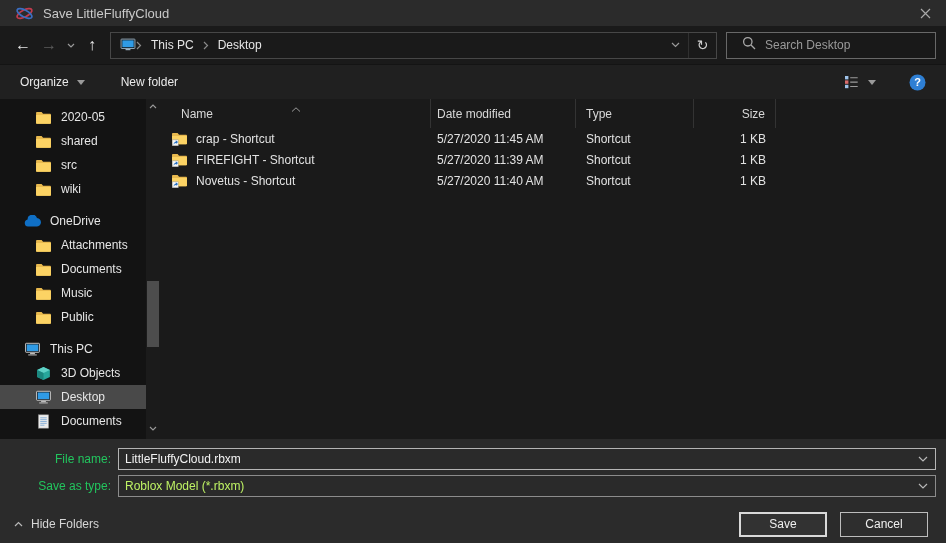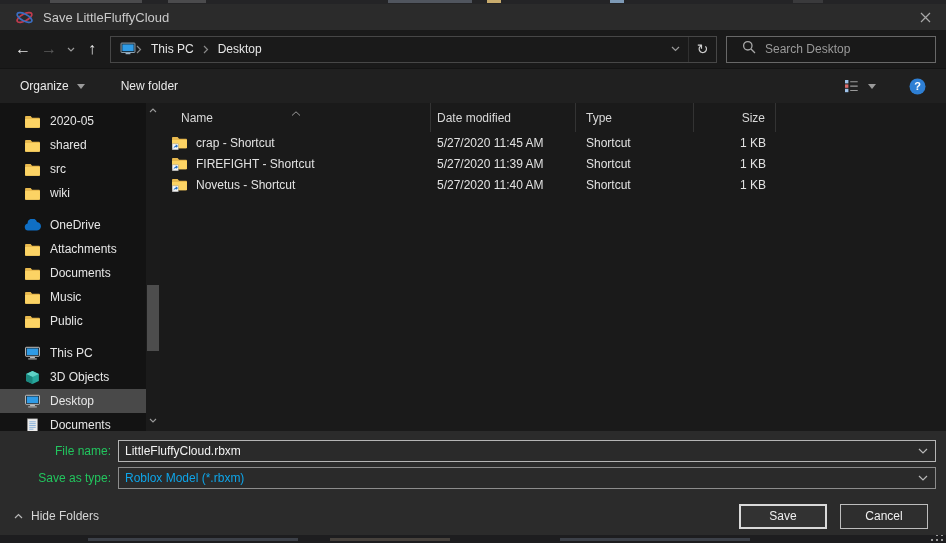--- a/index.html
+++ b/index.html
@@ -1,18 +1,18 @@
 <!DOCTYPE html>
 <html><head>
 <meta charset="utf-8">
 <style>
   *{box-sizing:border-box;margin:0;padding:0}
   html,body{width:946px;height:543px;overflow:hidden}
   body{font-family:"Liberation Sans",sans-serif;background:#1a1a1a;color:#e6e6e6}
-  .screen{position:relative;width:946px;height:543px;display:flex;flex-direction:column}
+  .screen{position:relative;width:946px;height:543px;display:flex;}
 
   
   .bg-top{height:4px;background:#242426;position:relative;overflow:hidden;flex:0 0 auto}
   .bg-top i{position:absolute;top:0;height:3px;background:#4b4b4d}
   .bg-top i:nth-child(1){left:50px;width:92px}
   .bg-top i:nth-child(2){left:168px;width:38px}
   .bg-top i:nth-child(3){left:388px;width:84px;background:#50555e}
   .bg-top i:nth-child(4){left:487px;width:14px;background:#c8ab6d}
   .bg-top i:nth-child(5){left:610px;width:14px;background:#7d99b5}
   .bg-top i:nth-child(6){left:793px;width:30px;background:#3a3a3c}
@@ -53,21 +53,21 @@
   .tb-new{margin-left:16px}
   .tb-right{margin-left:auto;display:flex;align-items:center}
   .view-btn{display:flex;align-items:center;gap:9px;padding:3px 7px}
   .help-btn{margin-left:26px;margin-right:10px;display:flex}
 
   
   .main{flex:1;display:flex;background:#1a1a1a;overflow:hidden;min-height:0}
   .sidebar{width:160px;flex:0 0 auto;background:#131313;position:relative;padding-top:6px;overflow:hidden}
   .side-item{height:24px;display:flex;align-items:center;gap:9px;font-size:12px;color:#e6e6e6;padding-right:18px;white-space:nowrap}
   .lvl1{padding-left:24px}
-  .lvl2{padding-left:24px}
+  .lvl2{padding-left:35px}
   .side-item.sel{background:#494949}
   .side-item.grp{margin-top:8px}
   .ic{width:17px;display:flex;justify-content:center;flex:0 0 auto}
   .sb{position:absolute;top:0;right:0;width:14px;height:100%;background:#1b1b1b}
   .sb-up,.sb-down{position:absolute;left:0;width:14px;display:flex;justify-content:center}
   .sb-up{top:5px}
   .sb-down{bottom:8px}
   .sb-thumb{position:absolute;top:182px;left:1px;width:12px;height:66px;background:#4d4d4d}
 
   
@@ -85,21 +85,21 @@
   .c-type{width:118px;padding-left:10px}
   .c-size{width:82px;text-align:right;padding-right:10px}
 
   
   .fields{height:66px;flex:0 0 auto;background:#2b2b2b;display:flex;flex-direction:column;justify-content:center;gap:5px;padding-right:10px}
   .frow{display:flex;align-items:center;height:22px}
   .frow label{width:118px;text-align:right;padding-right:7px;font-size:12px;color:#22c55e}
   .combo{flex:1;height:22px;border:1px solid #b5b5b5;background:#2a2a2a;display:flex;align-items:center}
   .combo.type{border-color:#8c8c8c}
   .combo input{flex:1;min-width:0;height:100%;background:transparent;border:0;outline:0;color:#f2f2f2;font-size:12px;padding:17px 6px;font-family:inherit}
-  .selval{flex:1;font-size:12px;color:#0ea5e9;padding-left:6px}
+  .selval{flex:1;font-size:12px;color:#bef264;padding-left:6px}
   .cchev{width:24px;display:flex;justify-content:center}
 
   
   .footer{height:38px;flex:0 0 auto;background:#2b2b2b;display:flex;align-items:center;padding-left:14px}
   .hide-folders{display:flex;align-items:center;gap:8px;color:#d6d6d6;font-size:12px}
   .btns{margin-left:auto;display:flex;gap:13px;margin-right:18px}
   .btn{width:88px;height:25px;font-size:12px;color:#f0f0f0;font-family:inherit;cursor:default}
   .btn.save{background:#323232;border:2px solid #d9d9d9}
   .btn.cancel{background:#2e2e2e;border:1px solid #bdbdbd}
 </style>

